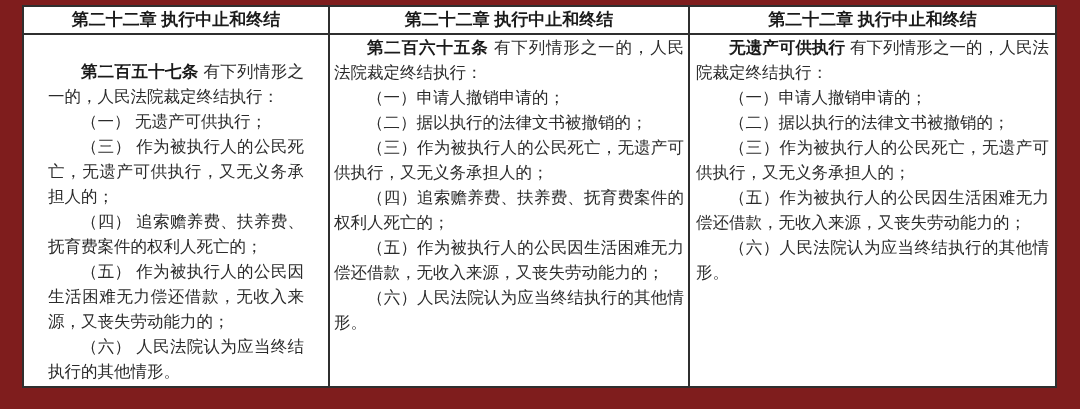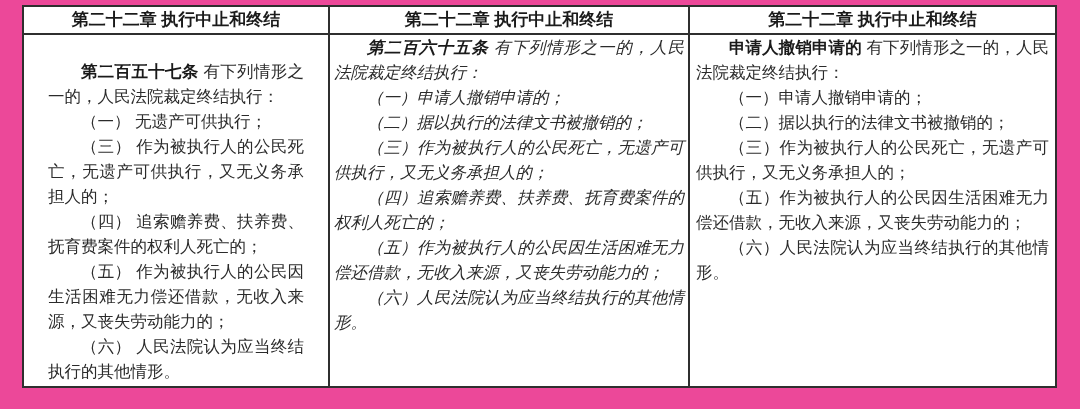--- a/index.html
+++ b/index.html
@@ -1,19 +1,19 @@
 <!DOCTYPE html>
 <html lang="zh"><head>
 <meta charset="utf-8">
 <style>
   html,body{margin:0;padding:0;}
   .page{
     position:relative;
     width:1080px;height:409px;
-    background:#ec4899;
+    background:#7f1d1d;
     font-family:"Liberation Sans","DejaVu Sans",sans-serif;
     overflow:hidden;
   }
   .law-table{
     position:absolute;left:22px;top:5px;
     width:1035px;height:383px;
     box-sizing:border-box;
     border:2px solid #2f2f2f;
     display:grid;
     grid-template-columns:306px 360px 1fr;
@@ -38,21 +38,21 @@
     overflow:hidden;
   }
   .col-body{
     flex:1;
     font-size:16.5px;
     line-height:25px;
     text-align:justify;
     overflow:hidden;
   }
   .col-body.pad-a{padding:0 24px;margin-top:24px;}
-  .col-body.pad-b{padding:0 4px;font-style:italic;}
+  .col-body.pad-b{padding:0 4px;}
   .col-body.pad-c{padding:0 6px;}
   .para{margin:0;text-indent:2em;}
   .seg{color:inherit;}
   .seg.bold{font-weight:bold;color:#1a1a1a;}
 </style>
 </head>
 <body>
 
 <div class="page">
   <div class="law-table">
@@ -78,21 +78,21 @@
           <p class="para"><span class="seg">（三）作为被执行人的公民死亡，无遗产可供执行，又无义务承担人的；</span></p>
           <p class="para"><span class="seg">（四）追索赡养费、扶养费、抚育费案件的权利人死亡的；</span></p>
           <p class="para"><span class="seg">（五）作为被执行人的公民因生活困难无力偿还借款，无收入来源，又丧失劳动能力的；</span></p>
           <p class="para"><span class="seg">（六）人民法院认为应当终结执行的其他情形。</span></p>
         </div>
     </section>
 
     <section class="law-col">
       <div class="col-header">第二十二章 执行中止和终结</div>
       <div class="col-body pad-c">
-          <p class="para"><span class="seg bold">申请人撤销申请的</span><span class="seg">  有下列情形之一的，人民法院裁定终结执行：</span></p>
+          <p class="para"><span class="seg bold">无遗产可供执行</span><span class="seg">  有下列情形之一的，人民法院裁定终结执行：</span></p>
           <p class="para"><span class="seg">（一）申请人撤销申请的；</span></p>
           <p class="para"><span class="seg">（二）据以执行的法律文书被撤销的；</span></p>
           <p class="para"><span class="seg">（三）作为被执行人的公民死亡，无遗产可供执行，又无义务承担人的；</span></p>
           <p class="para"><span class="seg">（五）作为被执行人的公民因生活困难无力偿还借款，无收入来源，又丧失劳动能力的；</span></p>
           <p class="para"><span class="seg">（六）人民法院认为应当终结执行的其他情形。</span></p>
         </div>
     </section>
 
   </div>
 </div>

